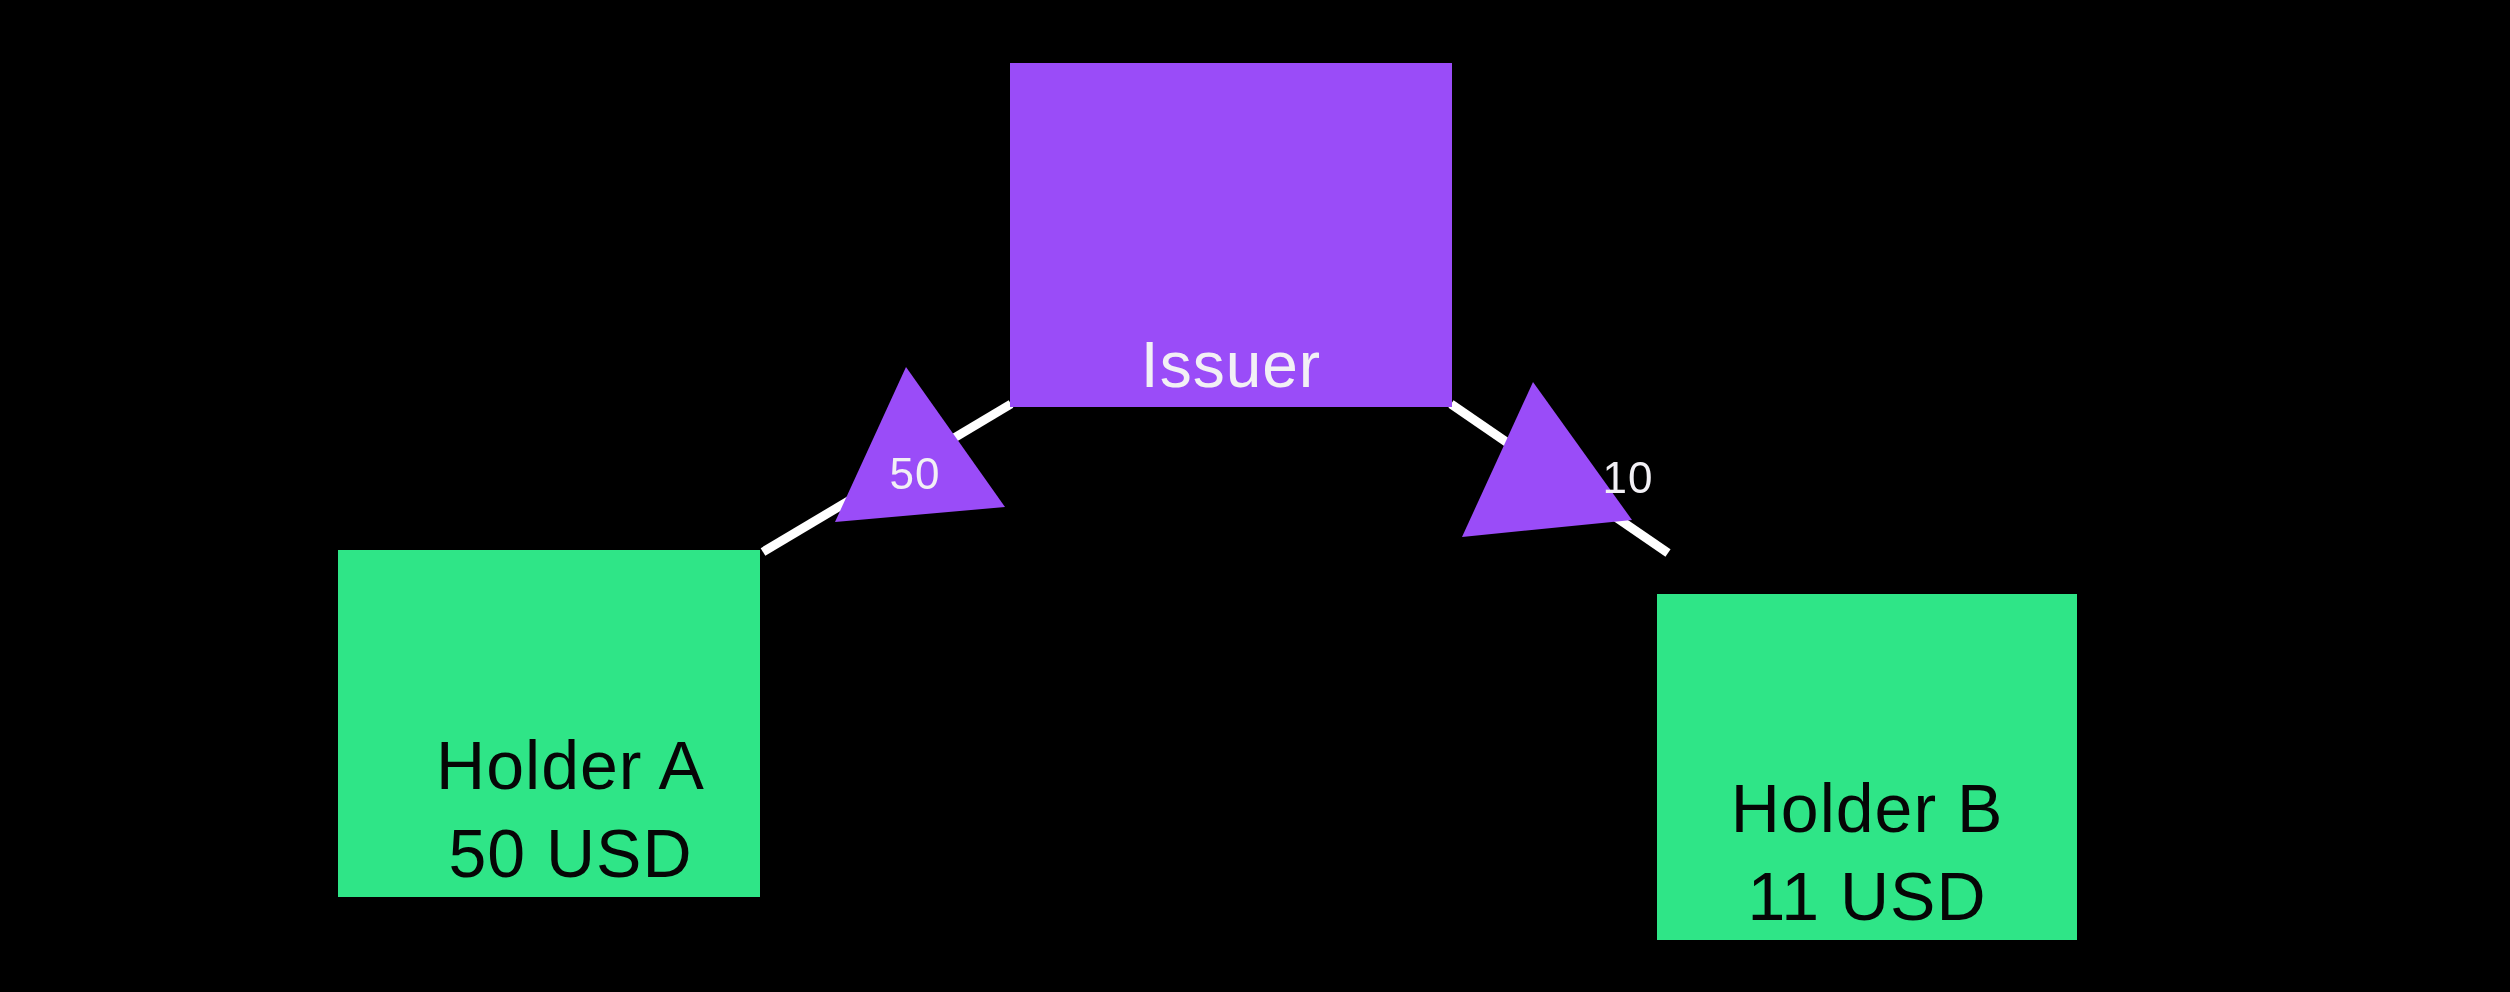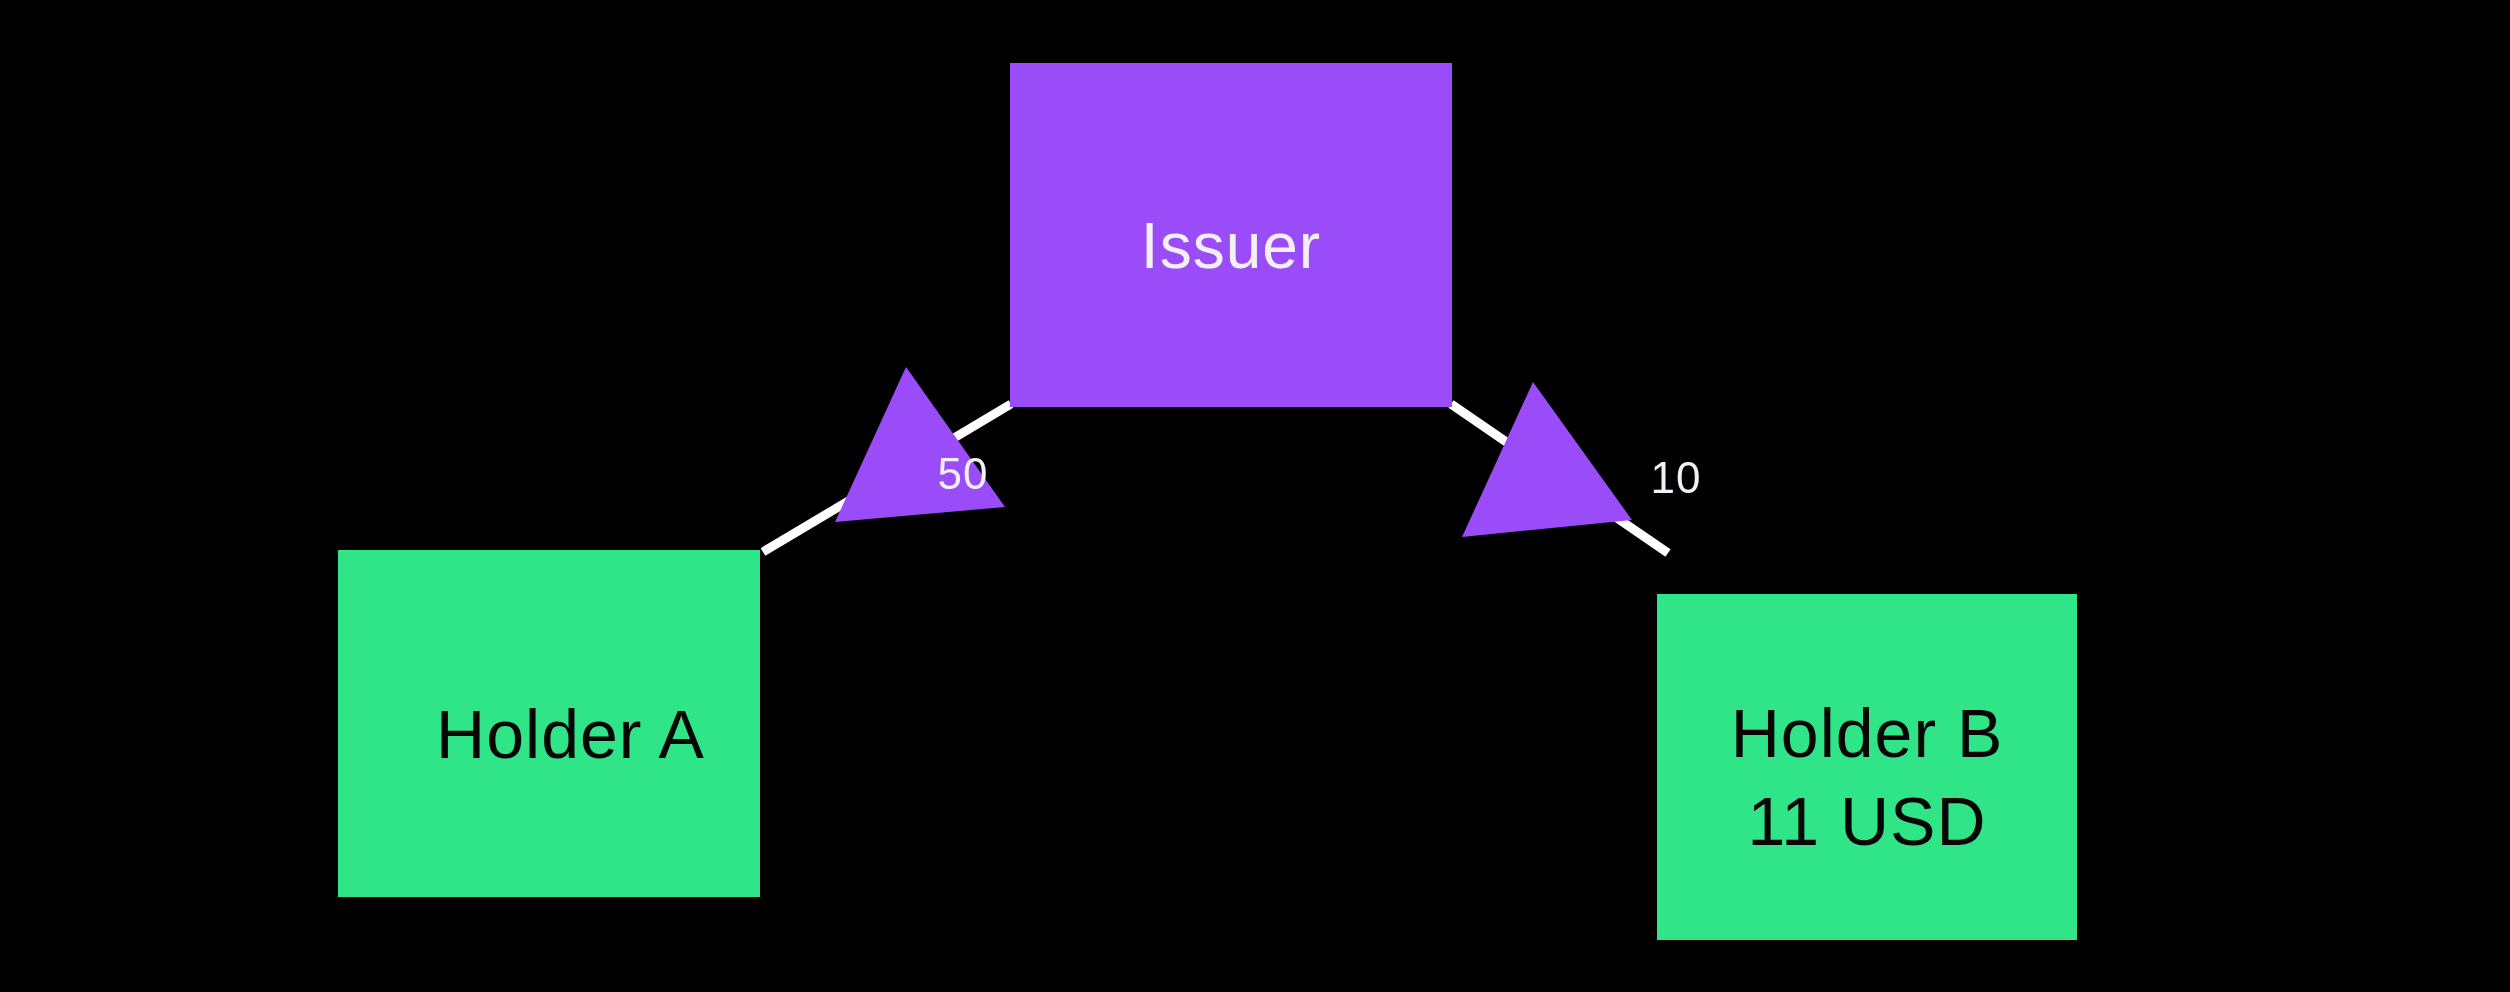--- a/index.html
+++ b/index.html
@@ -21,21 +21,21 @@
     top: 0;
     width: 2510px;
     height: 992px;
     display: block;
   }
   .node {
     position: absolute;
     display: flex;
     flex-direction: column;
     align-items: center;
-    justify-content: center;
+    justify-content: flex-end;
     text-align: center;
     box-sizing: border-box;
     letter-spacing: 1px;
   }
   .node-issuer {
     left: 1010px;
     top: 63px;
     width: 442px;
     height: 344px;
     color: #F2F0F5;
@@ -64,21 +64,20 @@
     padding-top: 20px;
     margin-top: 44px;
   }
   .edge-label {
     position: absolute;
     transform: translate(-50%, -50%);
     color: #F2F0F5;
     font-size: 44px;
     line-height: 44px;
     letter-spacing: 1px;
-    margin-left: 48px;
   }
   .edge-label-50 { left: 915px; top: 474px; }
   .edge-label-10 { left: 1628px; top: 478px; }
 </style>
 </head>
 <body>
 
 <div class="canvas">
 
   <svg class="edges-layer" viewBox="0 0 2510 992" width="2510" height="992" xmlns="http://www.w3.org/2000/svg">
@@ -87,20 +86,21 @@
     <polygon points="906,367 835,522 1005,507" fill="#9A4CF8"></polygon>
     <polygon points="1533,382 1462,537 1632,520" fill="#9A4CF8"></polygon>
   </svg>
 
   <div class="node node-issuer" style="background-color: rgb(154, 76, 248);">
     <div>Issuer</div>
   </div>
 
   <div class="node node-holder-a" style="background-color: rgb(47, 229, 135); padding-left: 43px;">
     <div>Holder A</div>
+    <div>50 USD</div>
   </div>
 
   <div class="node node-holder-b" style="background-color: rgb(47, 229, 135);">
     <div>Holder B</div>
     <div>11 USD</div>
   </div>
 
   <div class="edge-label edge-label-50">50</div>
   <div class="edge-label edge-label-10">10</div>
 

